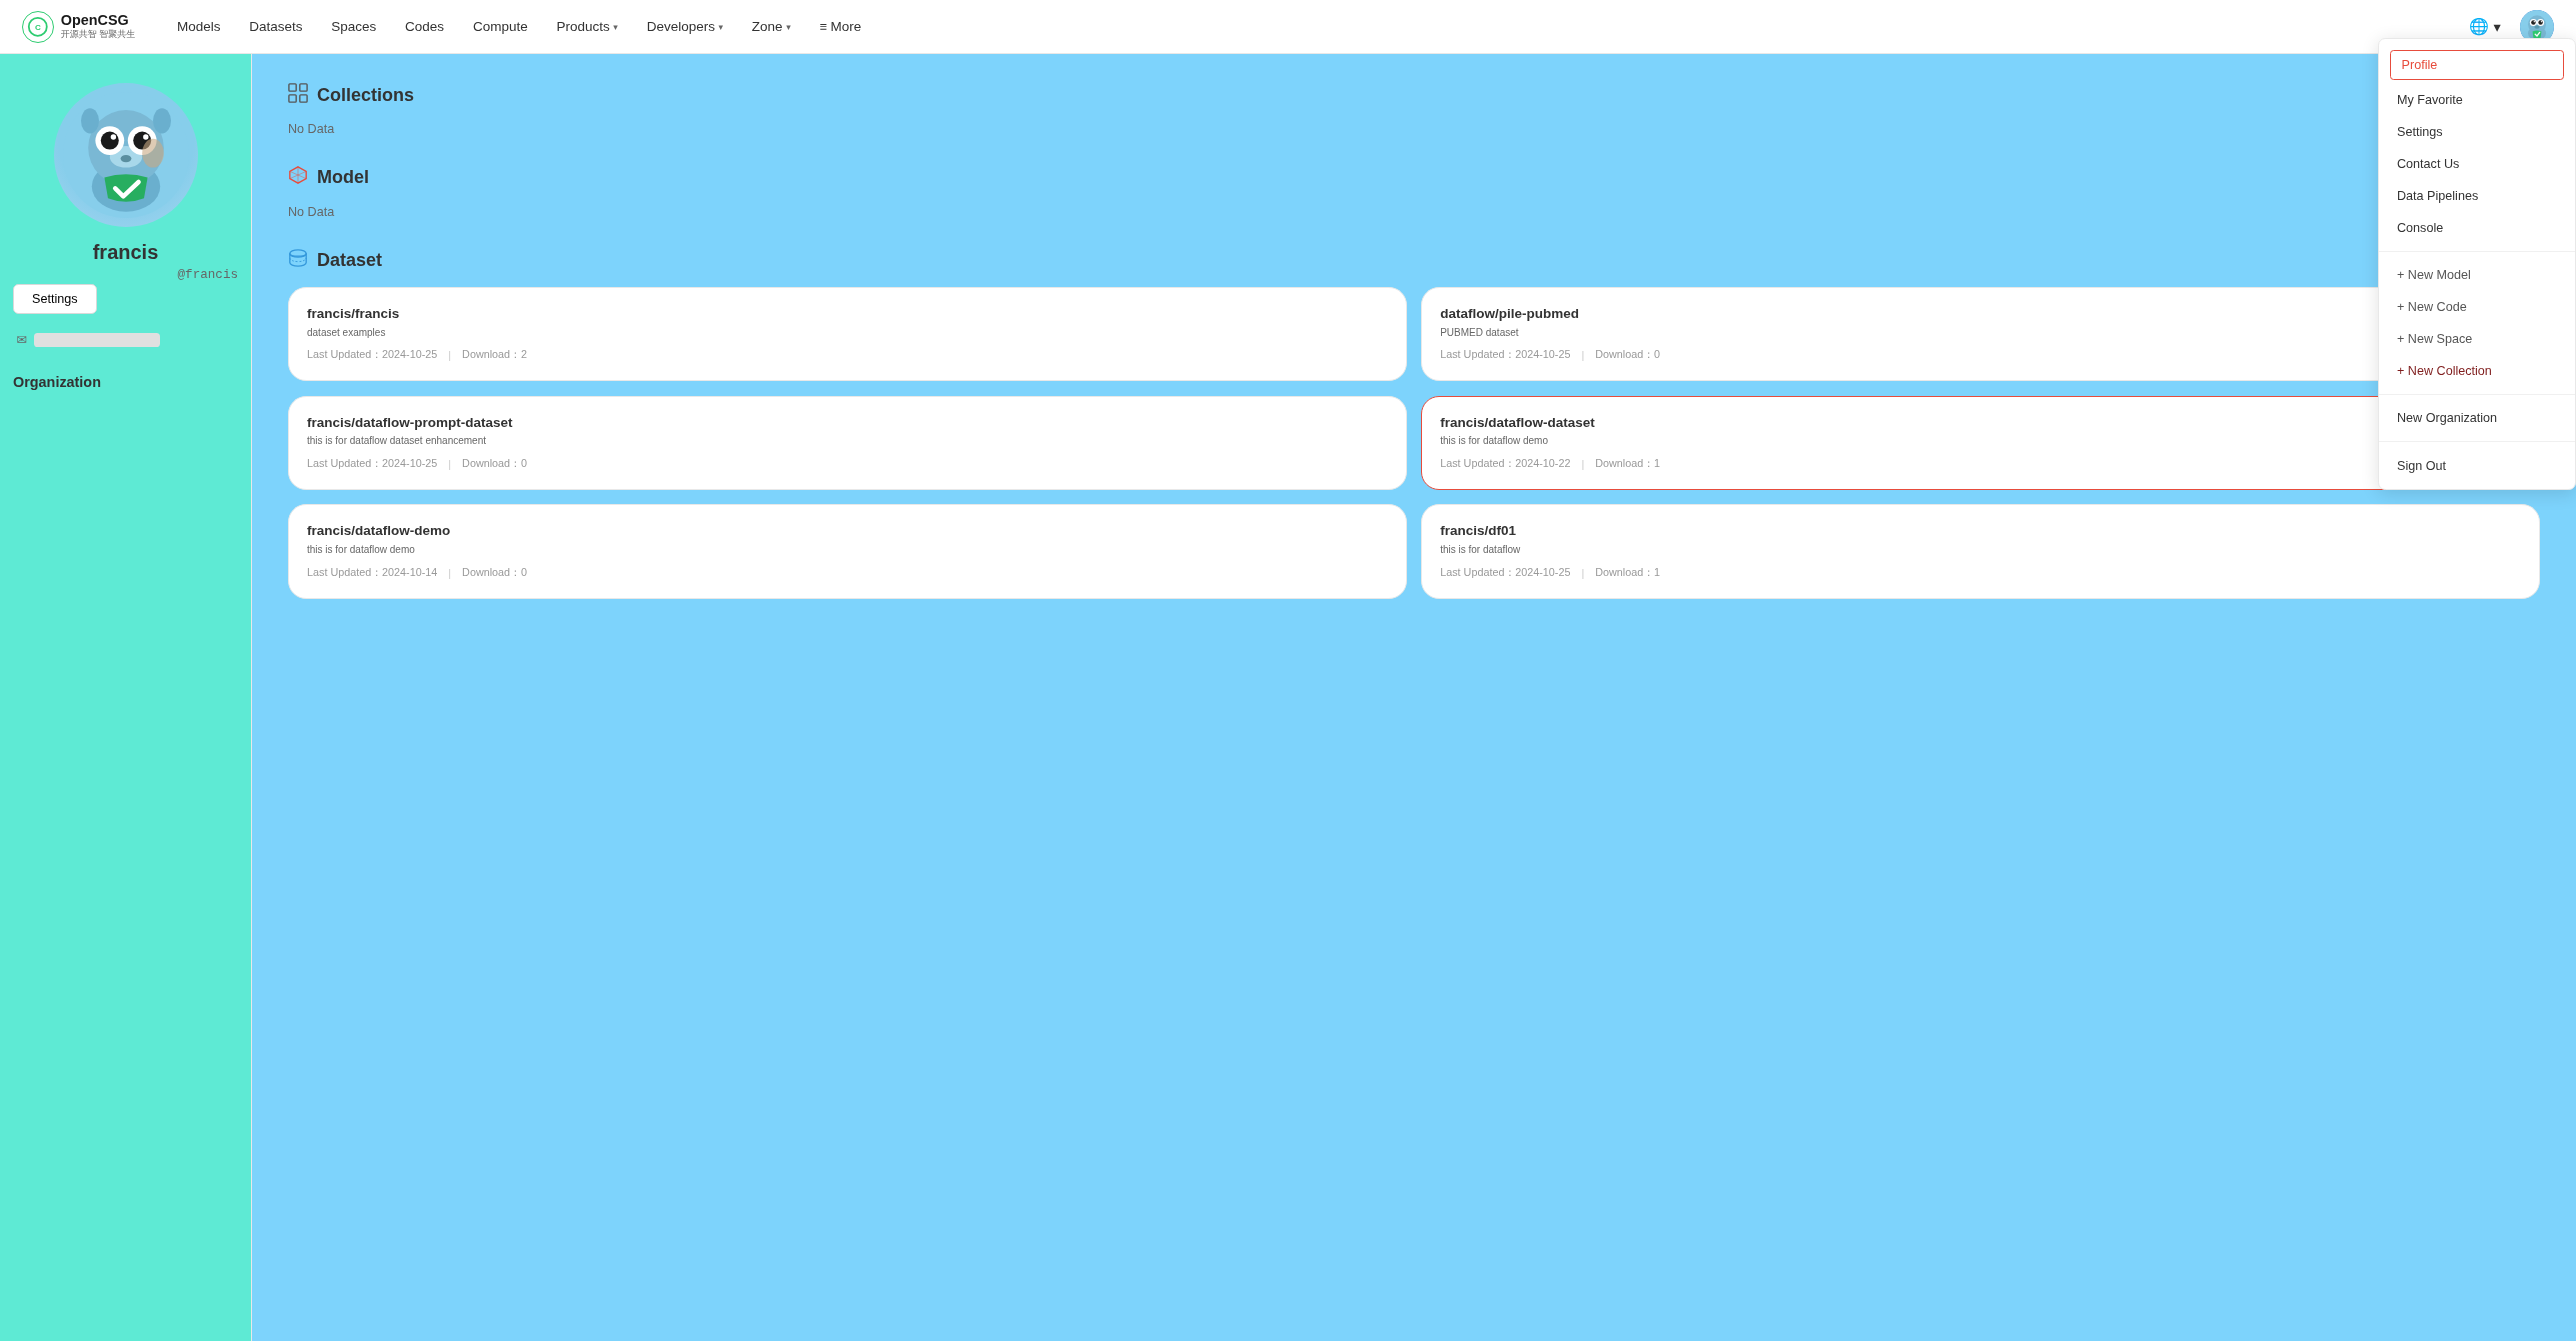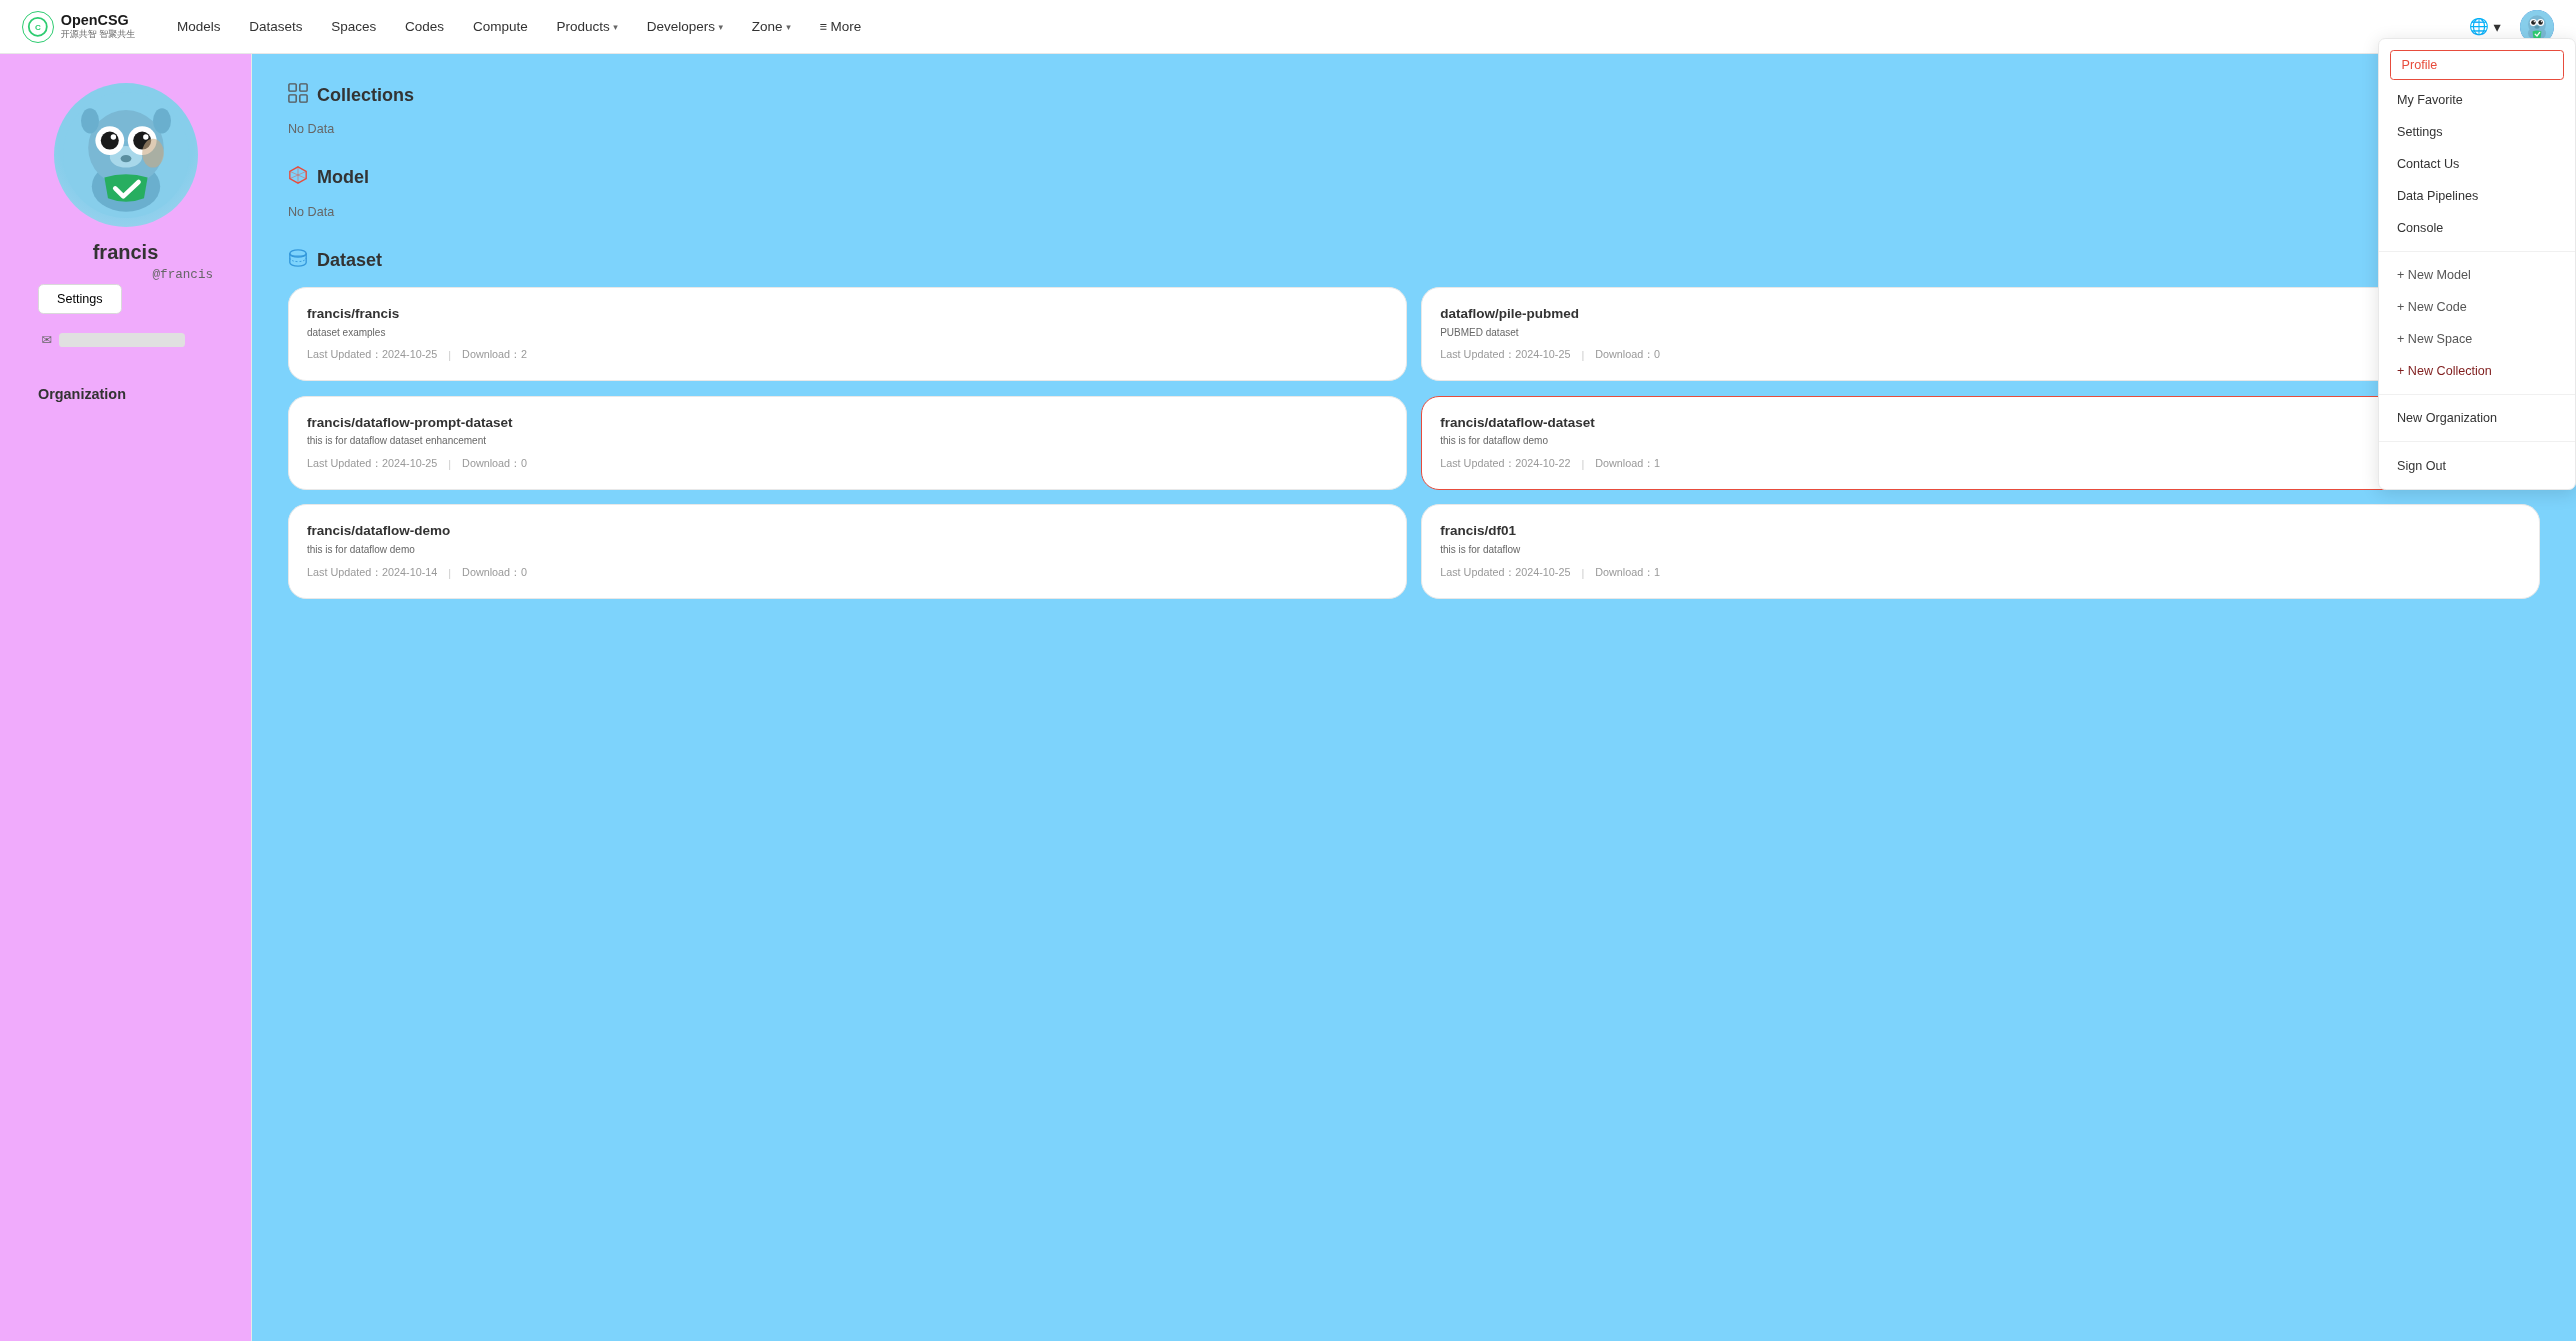--- a/index.html
+++ b/index.html
@@ -63,23 +63,23 @@
     
     .page-layout {
       display: flex;
       margin-top: 54px;
       min-height: calc(100vh - 54px);
     }
 
     
     .sidebar {
       width: 252px;
-      background: #f0abfc;
+      background: #5eead4;
       border-right: 0.9px solid #e8e8e8;
-      padding: 29px 38px;
+      padding: 29px 13px;
       flex-shrink: 0;
     }
     .sidebar-avatar {
       width: 144px; height: 144px;
       border-radius: 50%;
       background: #a8d4f0;
       margin: 0 auto 14.4px;
       overflow: hidden;
       display: flex; align-items: center; justify-content: center;
     }
@@ -107,21 +107,21 @@
     .sidebar-mail {
       display: flex; align-items: center; gap: 7.2px;
       padding: 7.2px 3.6px; color: #666;
     }
     .mail-placeholder {
       height: 14.4px; width: 126px;
       background: #e0e0e0; border-radius: 3.6px;
     }
     .sidebar-section-title {
       font-size: 14.4px; font-weight: 700;
-      margin-top: 31px;
+      margin-top: 19px;
     }
 
     
     .main-content {
       flex: 1;
       padding: 29px 36px;
       background: #7dd3fc;
     }
 
     .section { margin-bottom: 29px; }

